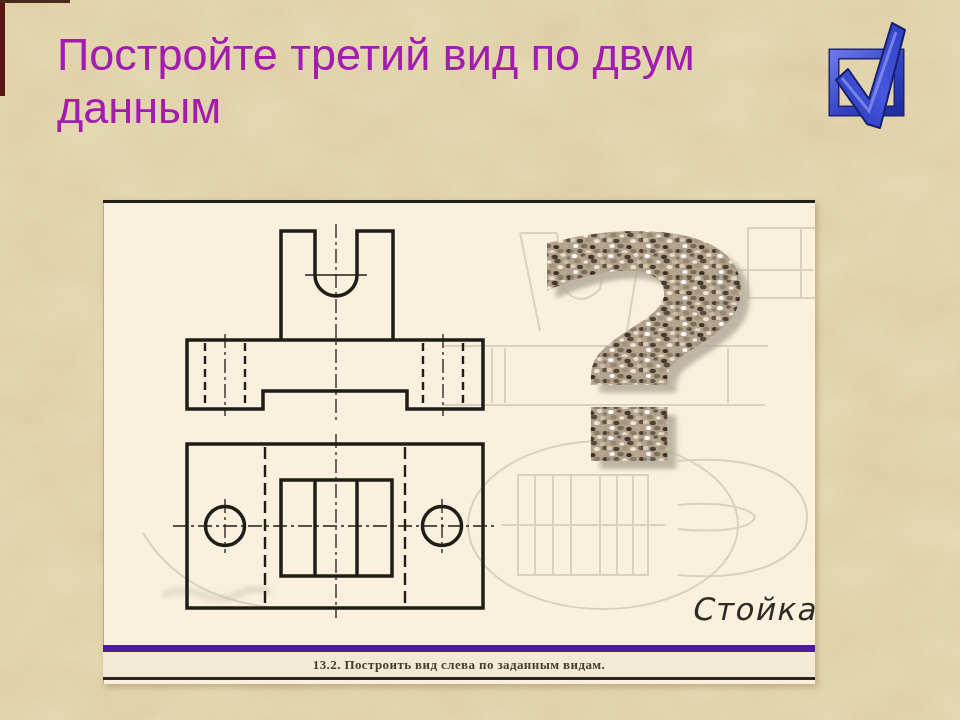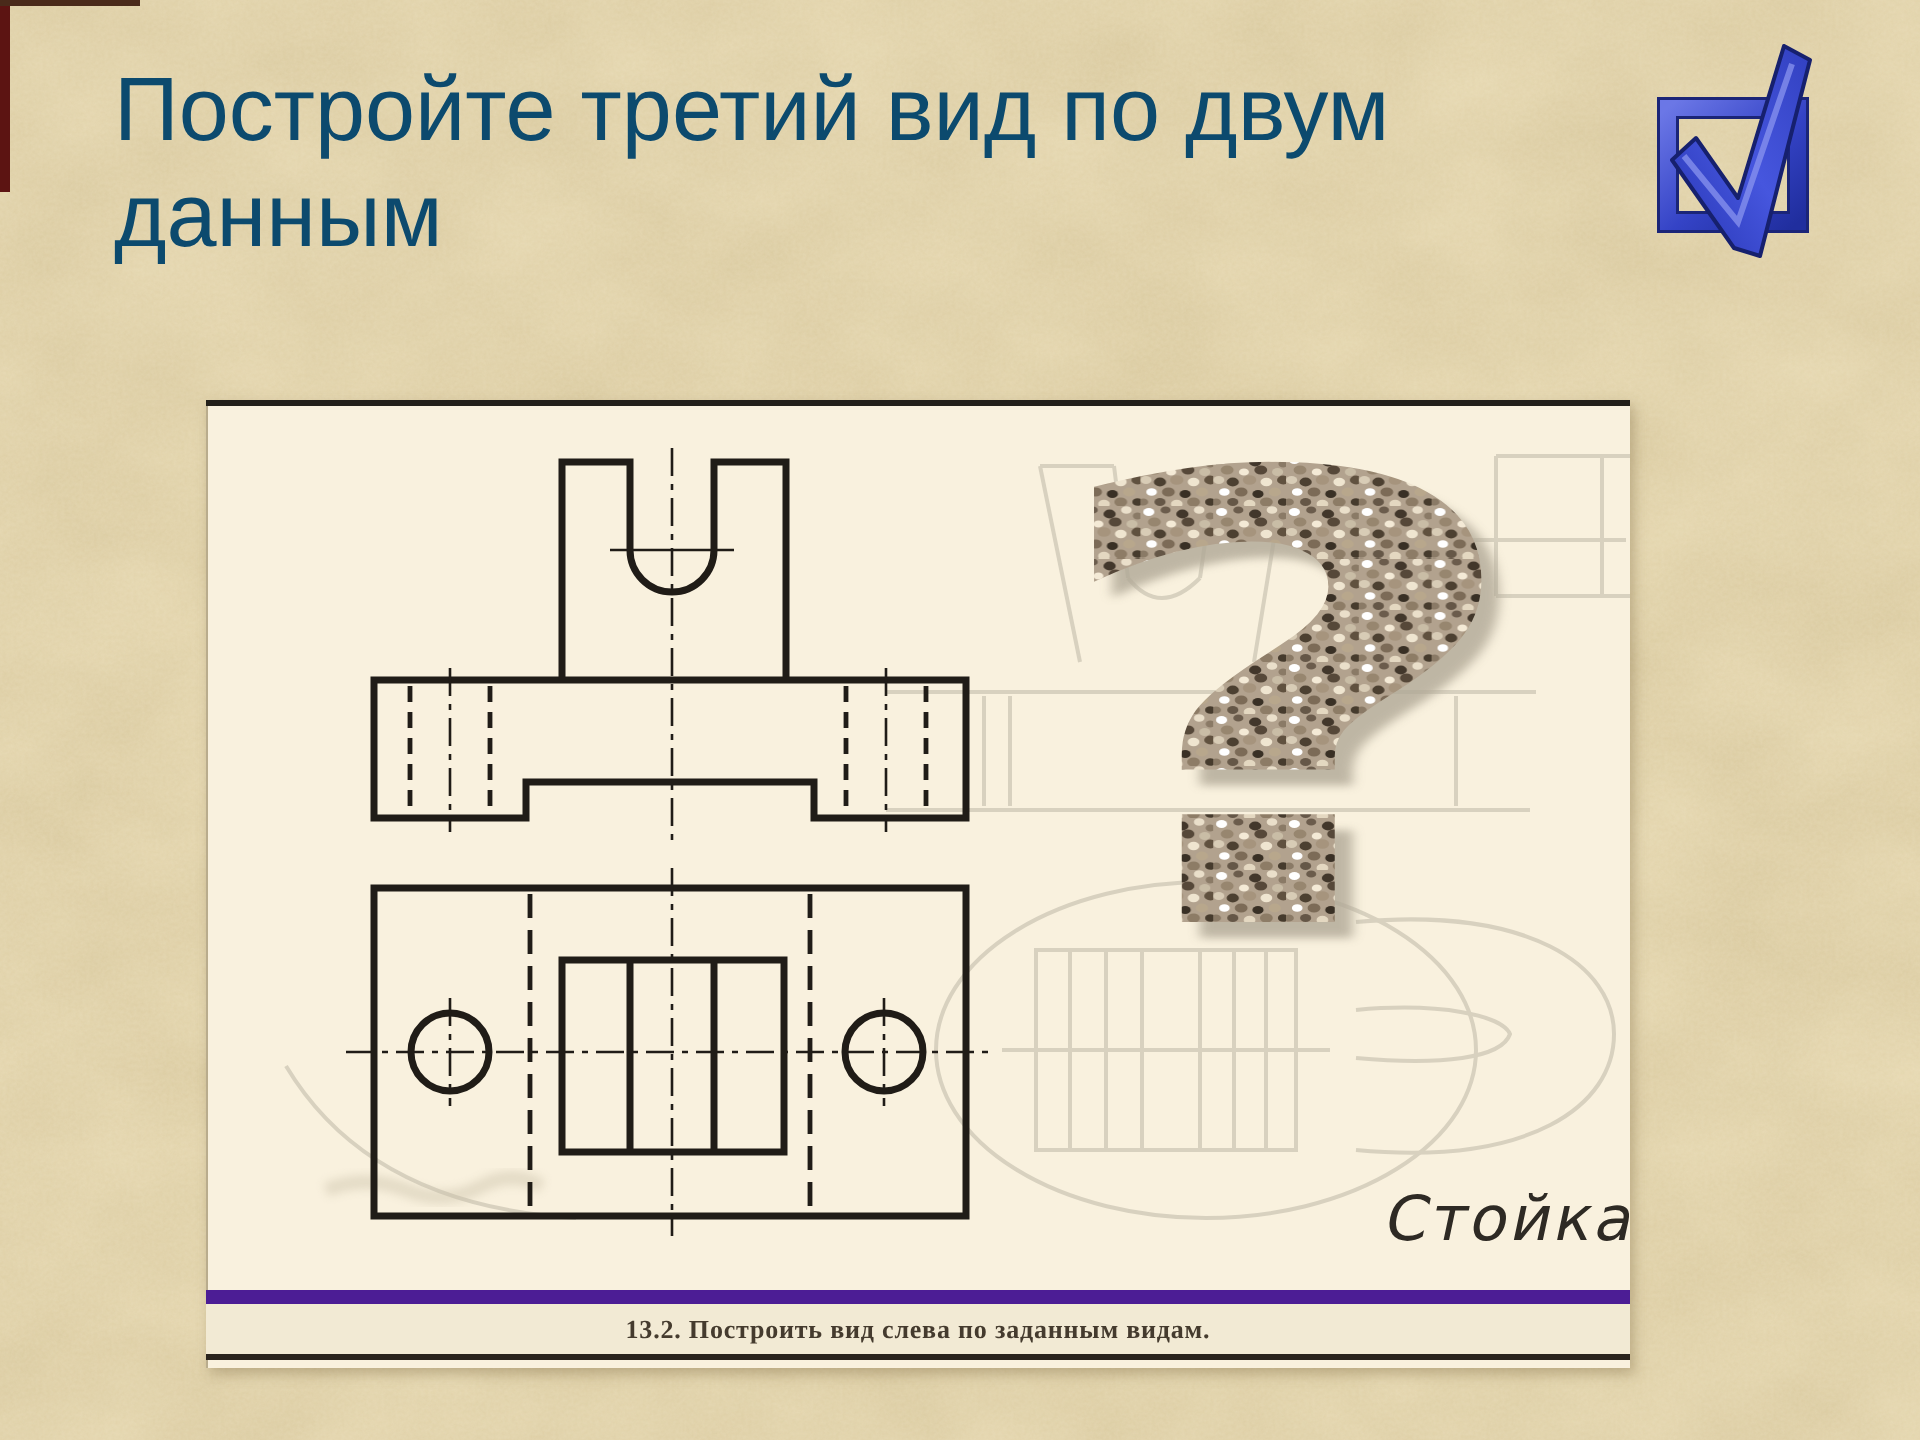--- a/index.html
+++ b/index.html
@@ -3,21 +3,21 @@
 <meta charset="utf-8">
 <style>
   html,body{margin:0;padding:0;}
   body{width:960px;height:720px;overflow:hidden;font-family:"Liberation Sans",sans-serif;}
   .slide{position:relative;width:960px;height:720px;background:#e7d9b2;overflow:hidden;}
   .bg-tex{position:absolute;left:0;top:0;width:960px;height:720px;}
   .edge-l{position:absolute;left:0;top:0;width:5px;height:96px;background:#5c1412;}
   .edge-t{position:absolute;left:0;top:0;width:70px;height:3px;background:#4a2a1a;}
   .title{
     position:absolute;left:57px;top:28px;width:800px;
-    font-size:45px;line-height:1.18;color:#0c4a6e;letter-spacing:0px;
+    font-size:45px;line-height:1.18;color:#a21caf;letter-spacing:0px;
     font-family:"Liberation Sans",sans-serif;
   }
   .checkwrap{position:absolute;left:824px;top:16px;width:132px;height:122px;cursor:pointer;}
   .paper{
     position:absolute;left:103px;top:200px;width:712px;height:481px;
     background:#f9f1de;
     border-top:3px solid #23201a;
     box-shadow:1px 0 0 #b9ac8d inset, 2px 3px 6px rgba(115,95,55,.35);
   }
   .draw{position:absolute;left:0;top:0;}

